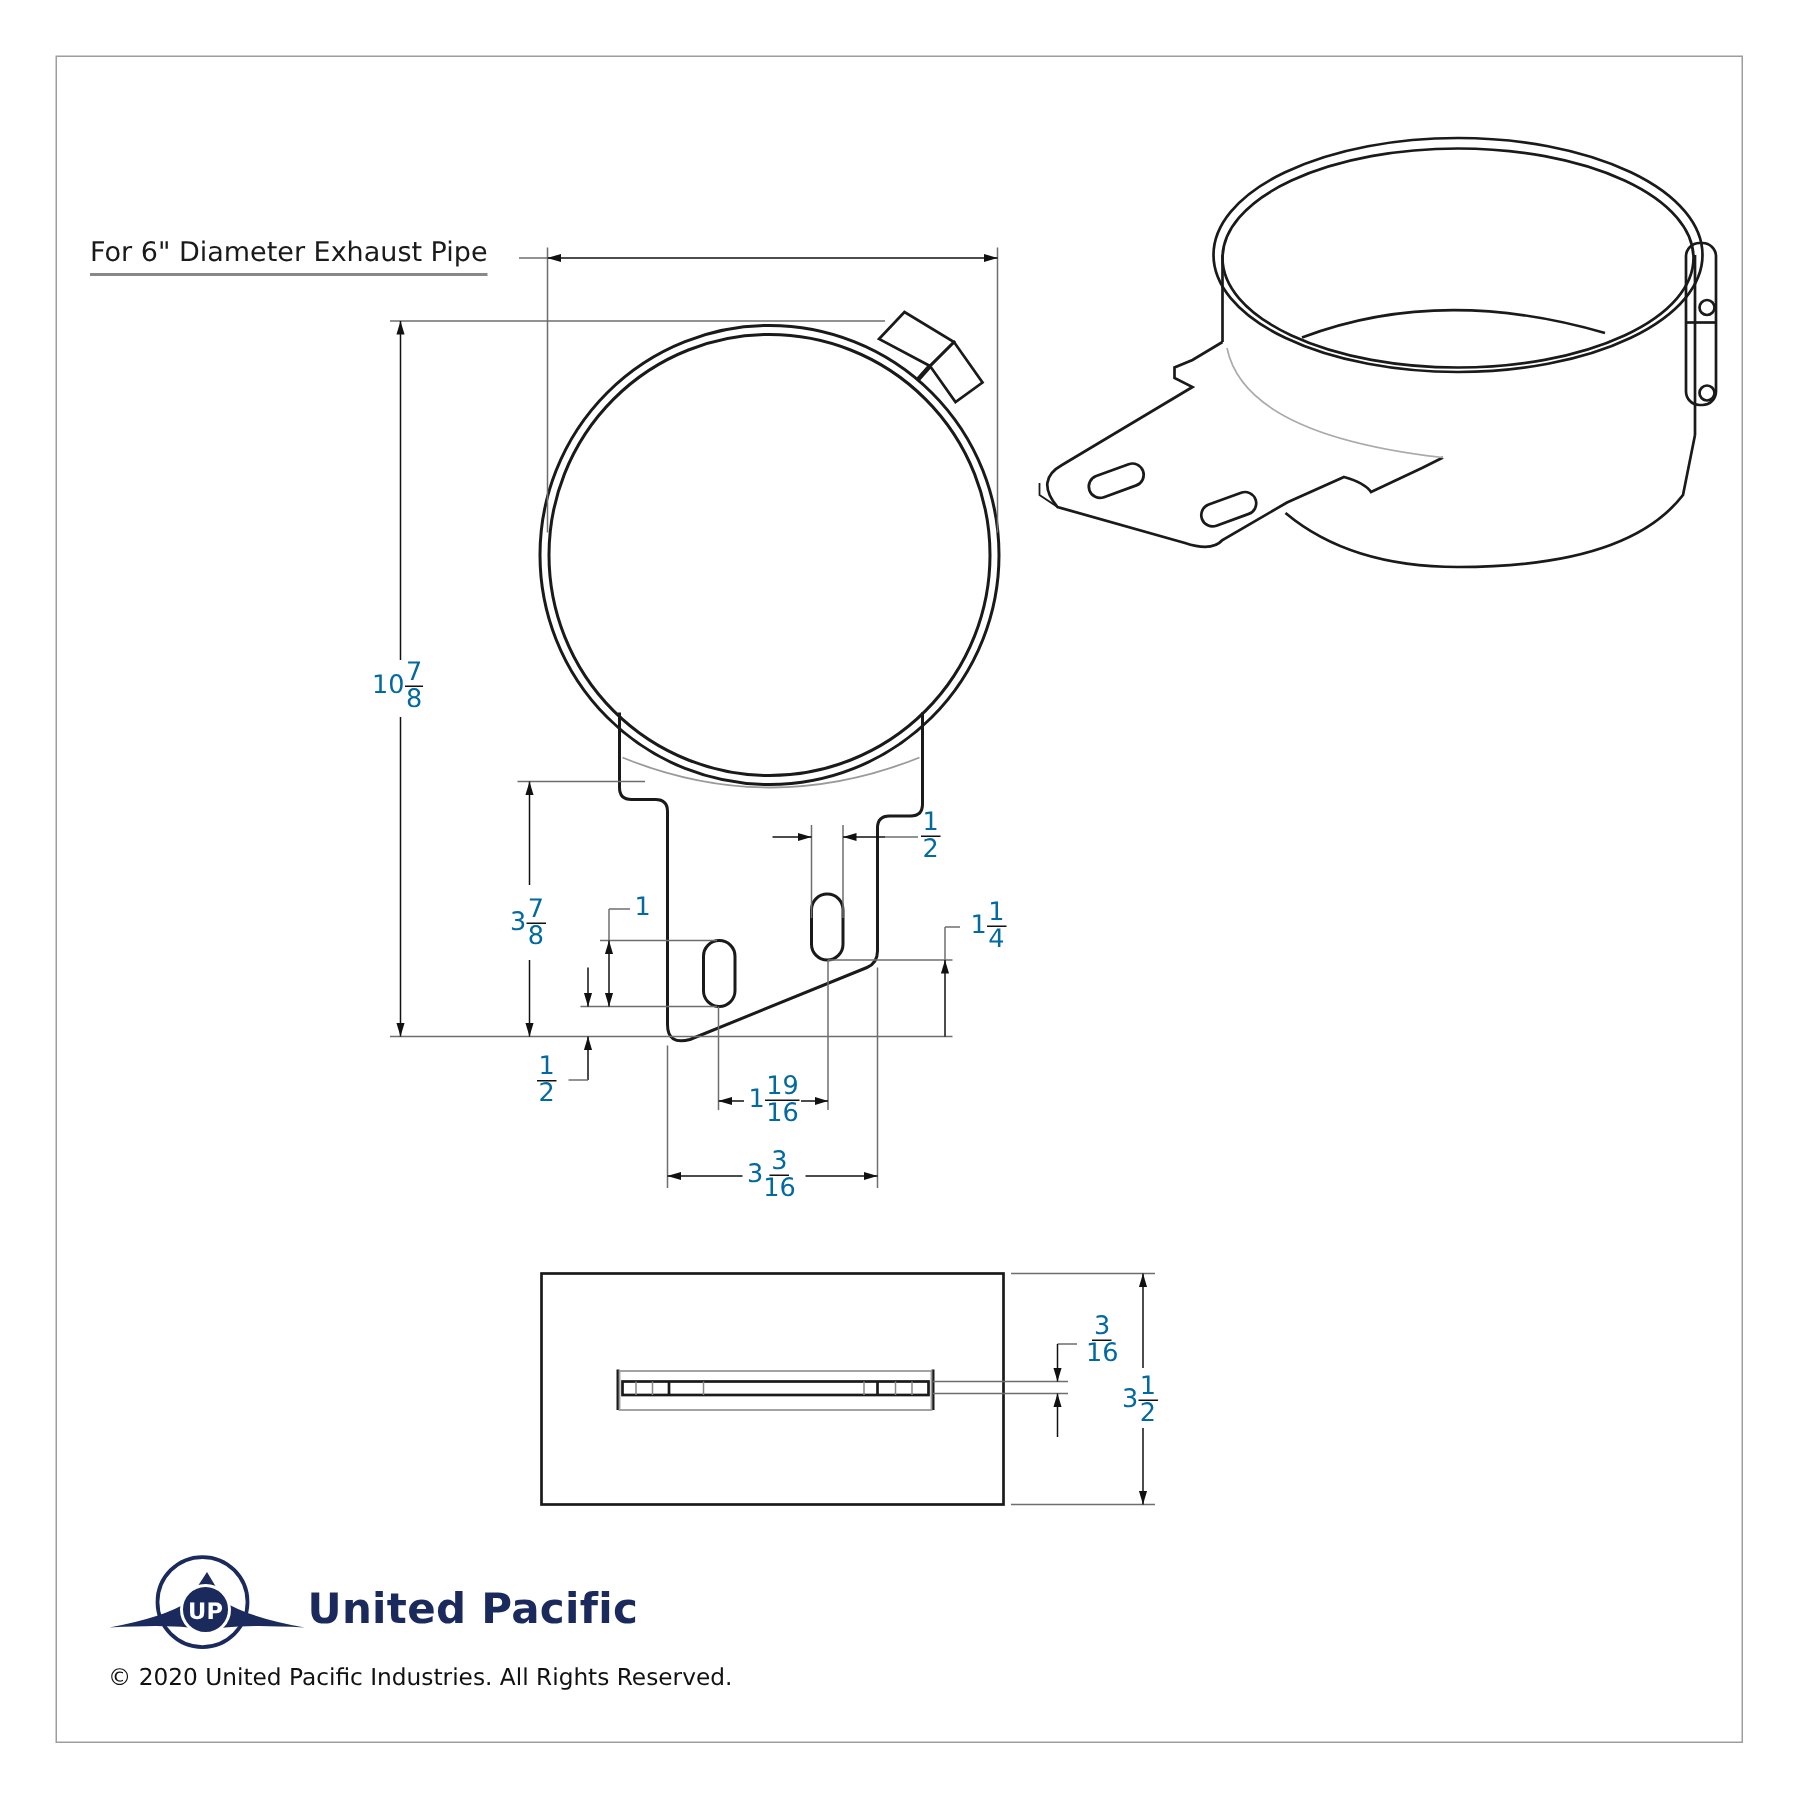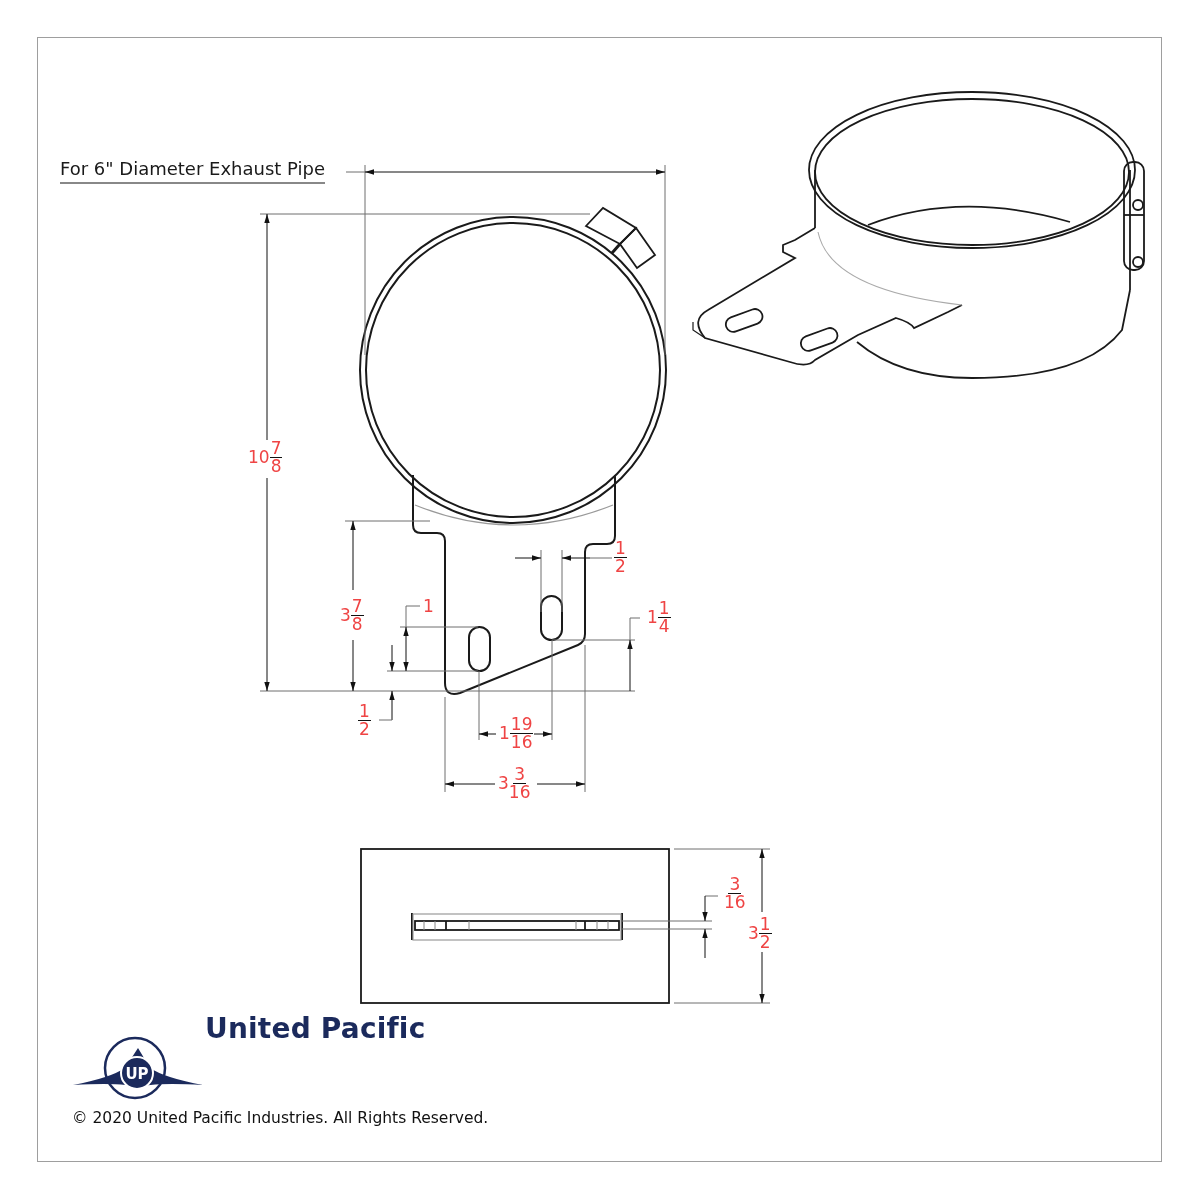--- a/index.html
+++ b/index.html
@@ -1,22 +1,22 @@
 <!DOCTYPE html>
 <html><head>
 <meta charset="utf-8">
 <style>
   html, body { margin: 0; padding: 0; background: #ffffff; }
   body { width: 1200px; height: 1200px; position: relative; overflow: hidden; font-family: "DejaVu Sans", sans-serif; }
   .frame { position: absolute; left: 37px; top: 37px; width: 1125px; height: 1125px; border: 1.5px solid #9e9e9e; box-sizing: border-box; }
   svg.drawing { position: absolute; left: 0; top: 0; }
   .title-text { position: absolute; left: 60px; top: 158px; font-size: 18px; color: #1a1a1a; border-bottom: 2px solid #888; padding-bottom: 2px; line-height: 22px; white-space: nowrap; }
-  .brand-name { position: absolute; left: 205px; top: 1012px; font-size: 28px; font-weight: bold; color: #1b2a5c; white-space: nowrap; letter-spacing: 0.2px; }
+  .brand-name { position: absolute; left: 205px; top: 1056px; font-size: 28px; font-weight: bold; color: #1b2a5c; white-space: nowrap; letter-spacing: 0.2px; }
   .copyright { position: absolute; left: 72px; top: 1109px; font-size: 15.5px; color: #111; white-space: nowrap; }
-  .dim { position: absolute; font-size: 17px; color: #ef4444; line-height: 1; white-space: nowrap; text-decoration: underline; }
+  .dim { position: absolute; font-size: 17px; color: #0369a1; line-height: 1; white-space: nowrap; text-decoration: underline; }
   .frac { display: inline-flex; flex-direction: column; align-items: center; vertical-align: middle; font-size: 17px; line-height: 17px; }
   .frac .num { border-bottom: 1.5px solid #111; padding: 0 1px; }
   .whole { display: inline-block; vertical-align: middle; font-size: 17px; }
 </style>
 </head>
 <body>
 
 <div class="frame"></div>
 
 <svg class="drawing" width="1200" height="1200" viewBox="0 0 1200 1200">

